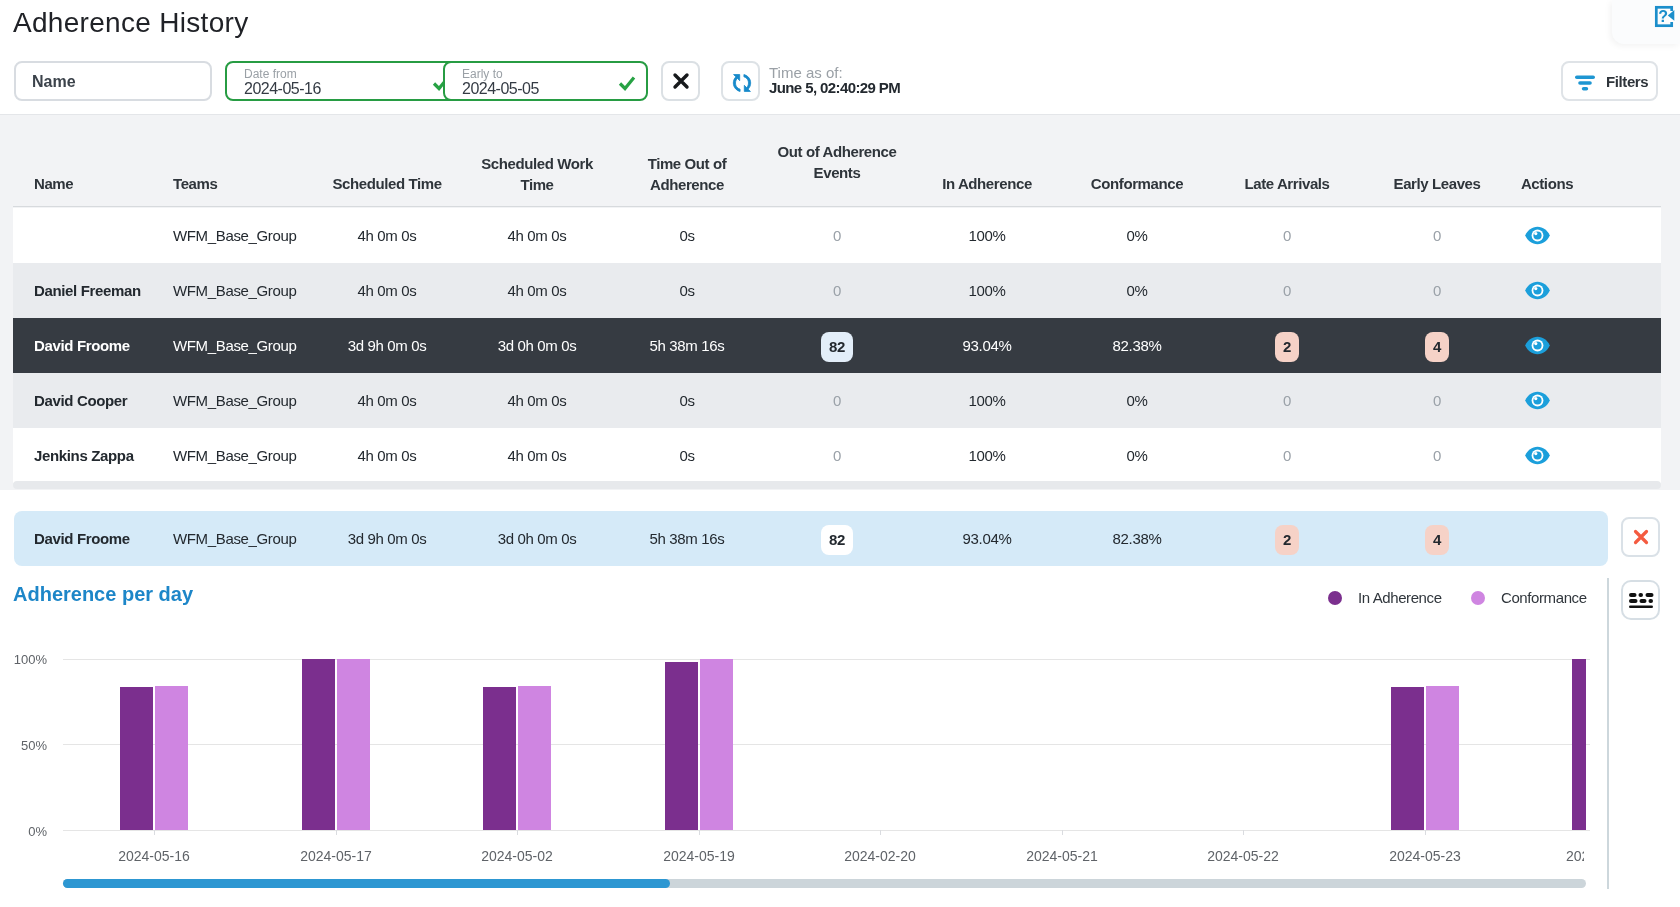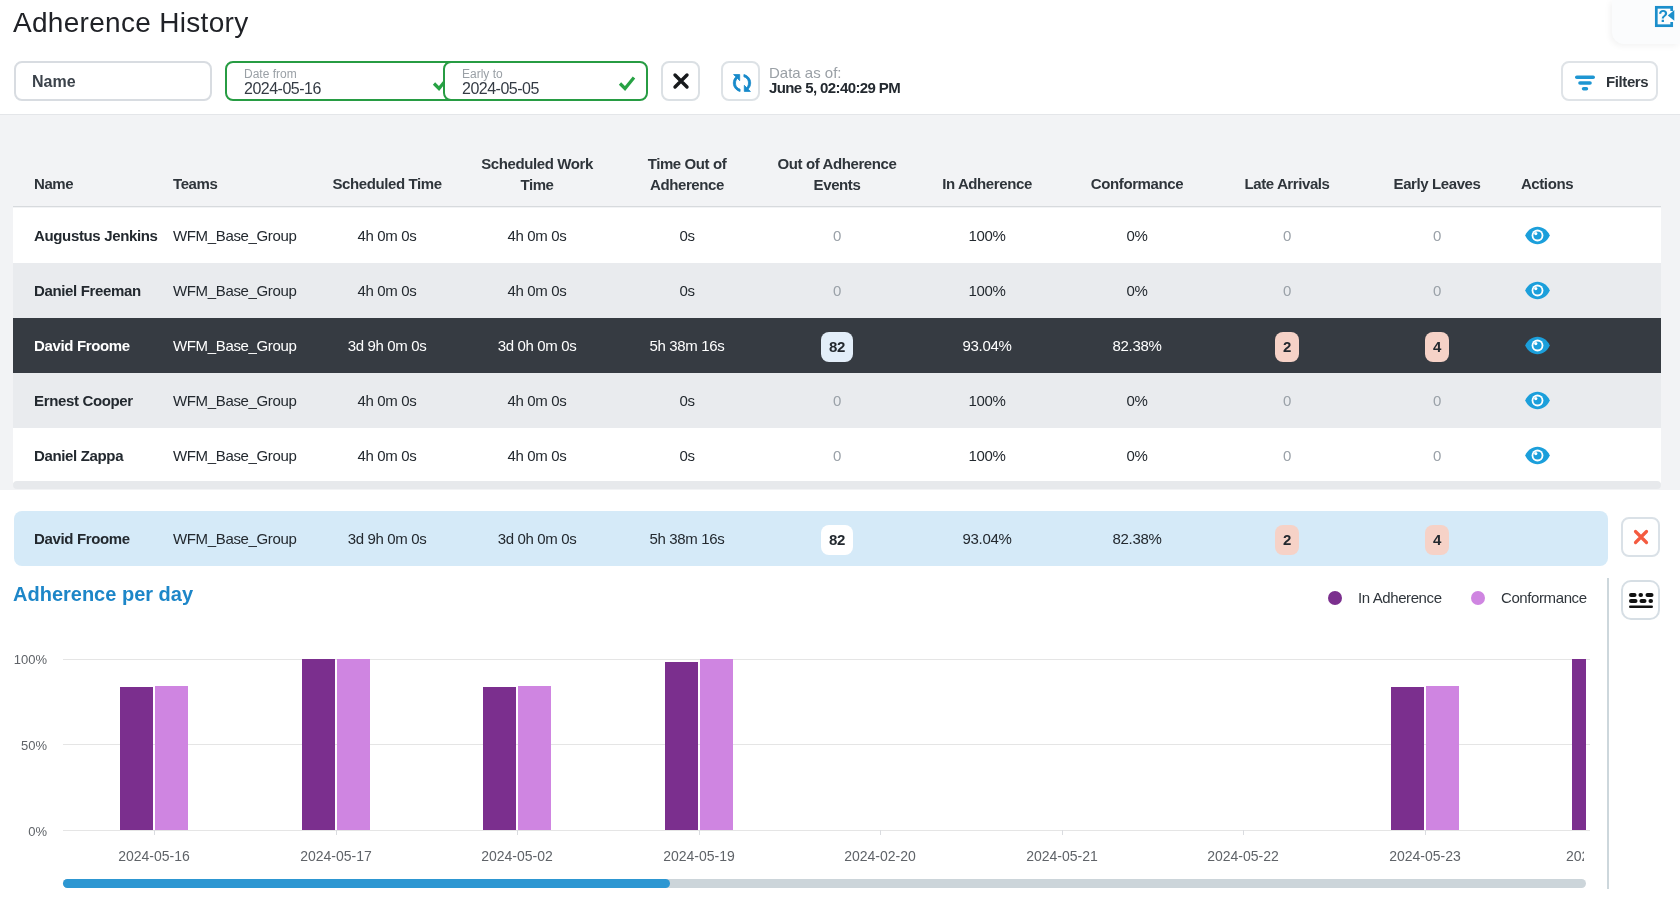--- a/index.html
+++ b/index.html
@@ -114,48 +114,47 @@
     </svg>
 </div>
 <div class="abs sqbtn rbtn">
   <svg style="position:absolute;left:6px;top:7px;" width="26" height="26" viewBox="0 0 24 24">
     <g transform="rotate(-45 12 12)">
       <path fill="#1789ca" stroke="#1789ca" stroke-width="0.7" d="M12 6v3l4-4-4-4v3c-4.42 0-8 3.58-8 8 0 1.57.46 3.03 1.24 4.26L6.7 14.8c-.45-.83-.7-1.79-.7-2.8 0-3.31 2.69-6 6-6zm6.76 1.74L17.3 9.2c.44.84.7 1.79.7 2.8 0 3.31-2.69 6-6 6v-3l-4 4 4 4v-3c4.42 0 8-3.58 8-8 0-1.57-.46-3.03-1.24-4.26z"></path>
     </g>
   </svg>
 </div>
 <div class="abs dataas">
-    <div class="g">Data as of:</div>
+    <div class="g">Time as of:</div>
     <div class="v">June 5, 02:40:29 PM</div>
   </div>
 <div class="abs filtersbtn">
   <svg style="position:absolute;left:11px;top:11px;" width="22" height="18" viewBox="0 0 22 18">
     <rect x="1" y="1.5" width="20" height="3.6" rx="1.8" fill="#1e96d2"></rect>
     <rect x="4.2" y="7.2" width="13.6" height="3.6" rx="1.8" fill="#1e96d2"></rect>
     <rect x="7.8" y="12.9" width="6.4" height="3.6" rx="1.8" fill="#1e96d2"></rect>
   </svg>
   <span>Filters</span>
 </div>
 
 <div class="abs band"></div>
 <div class="abs hcell" style="left:34px; top:173px; text-align:left;">Name</div>
 <div class="abs hcell" style="left:173px; top:173px; text-align:left;">Teams</div>
 <div class="abs hcell" style="left:312px; top:173px; width:150px;">Scheduled Time</div>
 <div class="abs hcell" style="left:462px; top:153px; width:150px;">Scheduled Work<br>Time</div>
 <div class="abs hcell" style="left:612px; top:153px; width:150px;">Time Out of<br>Adherence</div>
-<div class="abs hcell" style="left:762px; top:153px; width:150px;">Out of Adherence<br>Events</div>
+<div class="abs hcell" style="left:762px; top:141px; width:150px;">Out of Adherence<br>Events</div>
 <div class="abs hcell" style="left:912px; top:173px; width:150px;">In Adherence</div>
 <div class="abs hcell" style="left:1062px; top:173px; width:150px;">Conformance</div>
 <div class="abs hcell" style="left:1212px; top:173px; width:150px;">Late Arrivals</div>
 <div class="abs hcell" style="left:1362px; top:173px; width:150px;">Early Leaves</div>
 <div class="abs hcell" style="left:1497px; top:173px; width:100px;">Actions</div>
 <div class="abs hline"></div>
 
 <div class="abs row r-w" style="top:208px;">
-  <span class="cell cl b" style="left:21px;">Augustus Jenkins</span>
   <span class="cell cl" style="left:160px;">WFM_Base_Group</span>
   <span class="cell" style="left:299px;width:150px;">4h 0m 0s</span>
   <span class="cell" style="left:449px;width:150px;">4h 0m 0s</span>
   <span class="cell" style="left:599px;width:150px;">0s</span>
   <span class="cell gray" style="left:749px;width:150px;">0</span>
   <span class="cell" style="left:899px;width:150px;">100%</span>
   <span class="cell" style="left:1049px;width:150px;">0%</span>
   <span class="cell gray" style="left:1199px;width:150px;">0</span>
   <span class="cell gray" style="left:1349px;width:150px;">0</span>
   <svg style="position:absolute;left:1512px;top:18px;" width="25" height="19" viewBox="0 0 25 19">
@@ -186,36 +185,36 @@
   <span class="cell" style="left:749px;width:150px;"><span class="badge bblue">82</span></span>
   <span class="cell" style="left:899px;width:150px;">93.04%</span>
   <span class="cell" style="left:1049px;width:150px;">82.38%</span>
   <span class="cell" style="left:1199px;width:150px;"><span class="badge bpink">2</span></span>
   <span class="cell" style="left:1349px;width:150px;"><span class="badge bpink">4</span></span>
   <svg style="position:absolute;left:1512px;top:18px;" width="25" height="19" viewBox="0 0 25 19">
       <use href="#eye"></use>
     </svg>
 </div>
 <div class="abs row r-g" style="top:373px;">
-  <span class="cell cl b" style="left:21px;">Ernest Cooper</span>
+  <span class="cell cl b" style="left:21px;">David Cooper</span>
   <span class="cell cl" style="left:160px;">WFM_Base_Group</span>
   <span class="cell" style="left:299px;width:150px;">4h 0m 0s</span>
   <span class="cell" style="left:449px;width:150px;">4h 0m 0s</span>
   <span class="cell" style="left:599px;width:150px;">0s</span>
   <span class="cell gray" style="left:749px;width:150px;">0</span>
   <span class="cell" style="left:899px;width:150px;">100%</span>
   <span class="cell" style="left:1049px;width:150px;">0%</span>
   <span class="cell gray" style="left:1199px;width:150px;">0</span>
   <span class="cell gray" style="left:1349px;width:150px;">0</span>
   <svg style="position:absolute;left:1512px;top:18px;" width="25" height="19" viewBox="0 0 25 19">
       <use href="#eye"></use>
     </svg>
 </div>
 <div class="abs row r-w" style="top:428px;">
-  <span class="cell cl b" style="left:21px;">Daniel Zappa</span>
+  <span class="cell cl b" style="left:21px;">Jenkins Zappa</span>
   <span class="cell cl" style="left:160px;">WFM_Base_Group</span>
   <span class="cell" style="left:299px;width:150px;">4h 0m 0s</span>
   <span class="cell" style="left:449px;width:150px;">4h 0m 0s</span>
   <span class="cell" style="left:599px;width:150px;">0s</span>
   <span class="cell gray" style="left:749px;width:150px;">0</span>
   <span class="cell" style="left:899px;width:150px;">100%</span>
   <span class="cell" style="left:1049px;width:150px;">0%</span>
   <span class="cell gray" style="left:1199px;width:150px;">0</span>
   <span class="cell gray" style="left:1349px;width:150px;">0</span>
   <svg style="position:absolute;left:1512px;top:18px;" width="25" height="19" viewBox="0 0 25 19">

